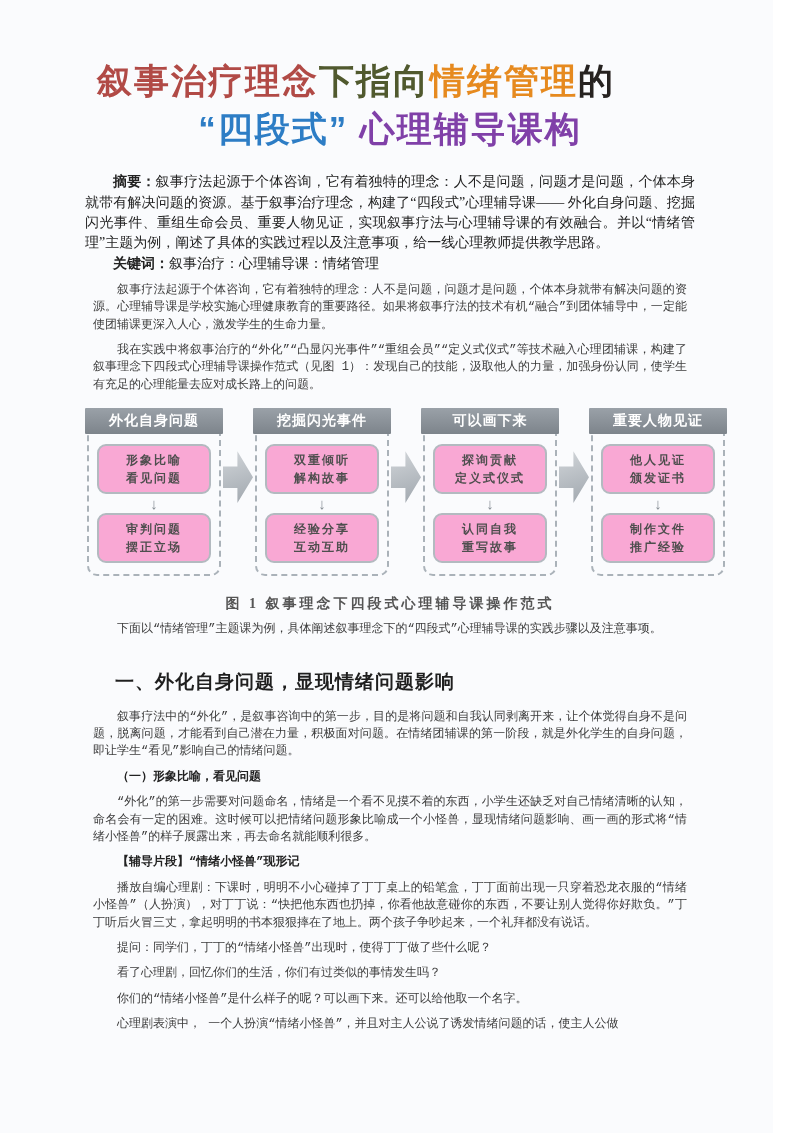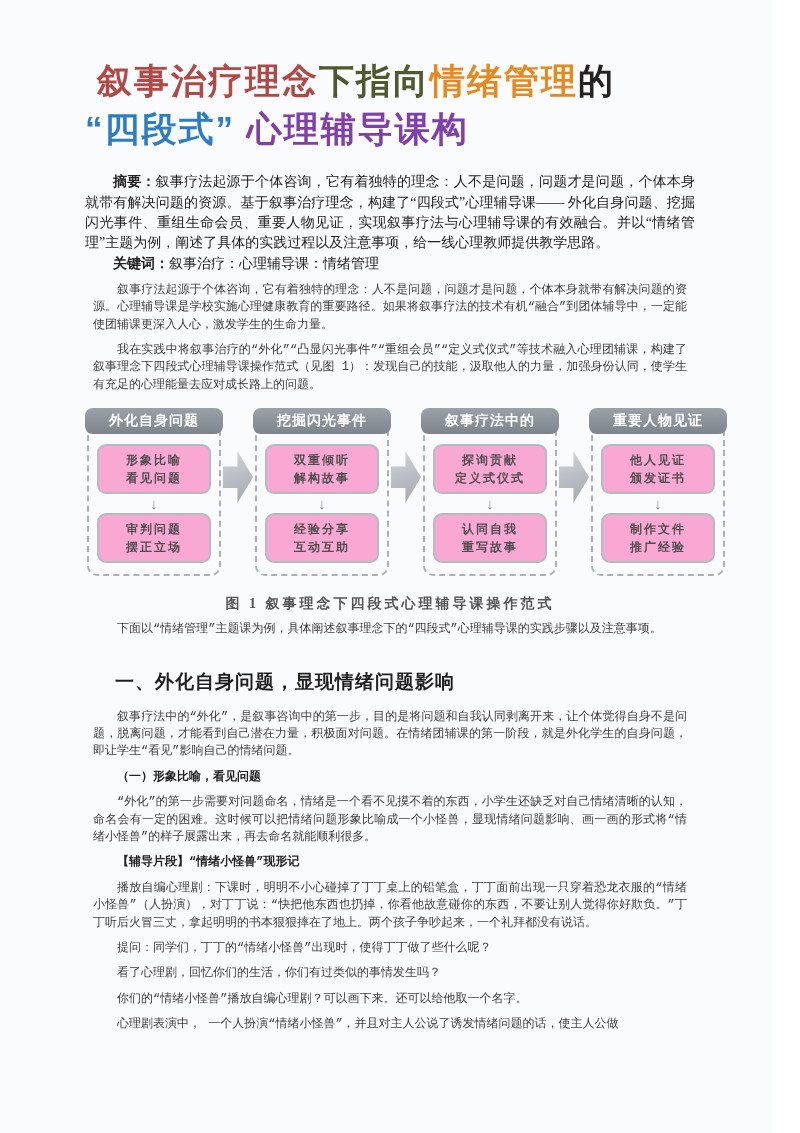--- a/index.html
+++ b/index.html
@@ -6,21 +6,21 @@
   .page{
     width:773px;height:1133px;background:#fafbfd;overflow:hidden;
     font-family:"Liberation Sans",sans-serif;box-sizing:border-box;
   }
   .content{padding:58px 78px 0 85px;}
 
   
   .title-block{margin-bottom:20px;}
   .t-line{font-weight:bold;font-size:35px;line-height:1.32;letter-spacing:2px;}
   .t-line1{margin-left:12px;text-align:left;}
-  .t-line2{text-align:left;margin-top:2px;}
+  .t-line2{text-align:center;margin-top:2px;}
 
   
   .abs{
     font-family:"Liberation Serif",serif;font-size:14px;line-height:1.45;
     color:#222;text-align:justify;text-indent:2em;margin:0;
   }
   .abs b{font-weight:bold;}
   .abstract-block{margin-bottom:2px;}
 
   
@@ -29,21 +29,21 @@
     text-indent:2em;margin:8px;font-family:Liberation Mono, monospace;
   }
   .bp.bold{font-weight:bold;color:#222;}
 
   
   figure{margin:14px 0 6px;}
   .fig-flow{display:flex;align-items:flex-start;justify-content:space-between;}
   .fig-col{width:138px;flex:none;}
   .fig-head{
     background:linear-gradient(#9aa1a8,#7d848b);color:#fff;font-weight:bold;
-    font-size:14px;text-align:center;padding:4px 0;border-radius:8px;
+    font-size:14px;text-align:center;padding:4px 0;border-radius:1px;
     letter-spacing:1px;position:relative;z-index:1;
   }
   .fig-dash{
     border:2px dashed #aab2b9;border-top:none;border-radius:0 0 10px 10px;
     margin:-3px 2px 0;padding:13px 8px 11px;
   }
   .fig-box{
     background:#f9a8d4;border:2px solid #b3bac0;border-radius:9px;
     padding:5px 2px;font-family:"Liberation Serif",serif;font-weight:700;
     font-size:12px;color:#4e4e4e;text-align:center;line-height:1.5;
@@ -120,21 +120,21 @@
             <div class="fig-box">
               <div>经验分享</div>
               <div>互动互助</div>
             </div>
           </div>
         </div>
 
         <div class="fig-arrow"></div>
 
         <div class="fig-col">
-          <div class="fig-head">叙事疗法中的</div>
+          <div class="fig-head">可以画下来</div>
           <div class="fig-dash">
             <div class="fig-box">
               <div>探询贡献</div>
               <div>定义式仪式</div>
             </div>
             <div class="fig-down">↓</div>
             <div class="fig-box">
               <div>认同自我</div>
               <div>重写故事</div>
             </div>
@@ -166,17 +166,17 @@
 
     <h2 class="sec">一、外化自身问题，显现情绪问题影响</h2>
 
     <p class="bp">叙事疗法中的“外化”，是叙事咨询中的第一步，目的是将问题和自我认同剥离开来，让个体觉得自身不是问题，脱离问题，才能看到自己潜在力量，积极面对问题。在情绪团辅课的第一阶段，就是外化学生的自身问题，即让学生“看见”影响自己的情绪问题。</p>
     <p class="bp bold">（一）形象比喻，看见问题</p>
     <p class="bp">“外化”的第一步需要对问题命名，情绪是一个看不见摸不着的东西，小学生还缺乏对自己情绪清晰的认知，命名会有一定的困难。这时候可以把情绪问题形象比喻成一个小怪兽，显现情绪问题影响、画一画的形式将“情绪小怪兽”的样子展露出来，再去命名就能顺利很多。</p>
     <p class="bp bold">【辅导片段】“情绪小怪兽”现形记</p>
     <p class="bp">播放自编心理剧：下课时，明明不小心碰掉了丁丁桌上的铅笔盒，丁丁面前出现一只穿着恐龙衣服的“情绪小怪兽”（人扮演），对丁丁说：“快把他东西也扔掉，你看他故意碰你的东西，不要让别人觉得你好欺负。”丁丁听后火冒三丈，拿起明明的书本狠狠摔在了地上。两个孩子争吵起来，一个礼拜都没有说话。</p>
     <p class="bp">提问：同学们，丁丁的“情绪小怪兽”出现时，使得丁丁做了些什么呢？</p>
     <p class="bp">看了心理剧，回忆你们的生活，你们有过类似的事情发生吗？</p>
-    <p class="bp">你们的“情绪小怪兽”播放自编心理剧？可以画下来。还可以给他取一个名字。</p>
+    <p class="bp">你们的“情绪小怪兽”是什么样子的呢？可以画下来。还可以给他取一个名字。</p>
     <p class="bp">心理剧表演中，  一个人扮演“情绪小怪兽”，并且对主人公说了诱发情绪问题的话，使主人公做</p>
 
   </div>
 </div>
 
 </body></html>

